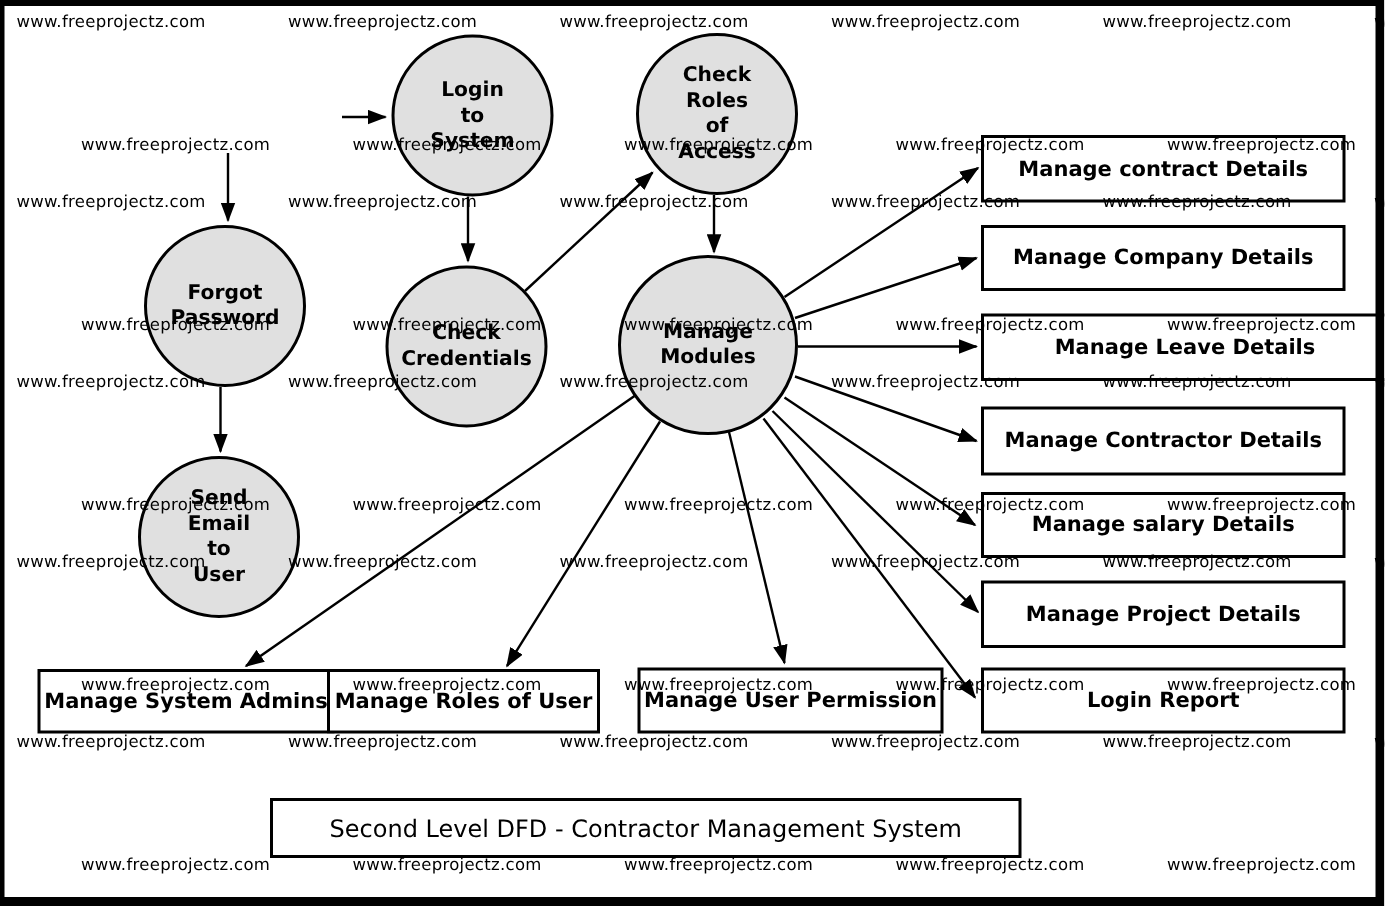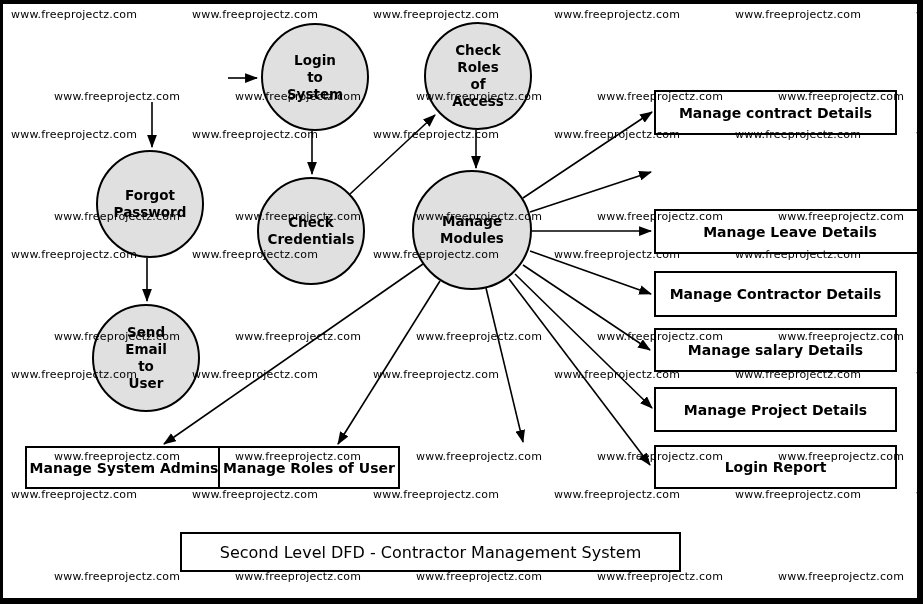--- a/index.html
+++ b/index.html
@@ -73,40 +73,46 @@
       </div>
       <div class="process" style="left: 92px; top: 304px; width: 108px; height: 108px;">
         <span class="lbl">Send
 Email
 to
 User</span>
       </div>
       <div class="entity" style="left: 654px; top: 90px; width: 243px; height: 45px;">
         <span class="lbl">Manage contract Details</span>
       </div>
+      <div class="entity" style="left: 654px; top: 150px; width: 243px; height: 44px;">
+        <span class="lbl">Manage Company Details</span>
+      </div>
       <div class="entity" style="left: 654px; top: 209px; width: 272px; height: 45px;">
         <span class="lbl">Manage Leave Details</span>
       </div>
       <div class="entity" style="left: 654px; top: 271px; width: 243px; height: 46px;">
         <span class="lbl">Manage Contractor Details</span>
       </div>
       <div class="entity" style="left: 654px; top: 328px; width: 243px; height: 44px;">
         <span class="lbl">Manage salary Details</span>
       </div>
       <div class="entity" style="left: 654px; top: 387px; width: 243px; height: 45px; align-items: center;">
         <span class="lbl">Manage Project Details</span>
       </div>
       <div class="entity" style="left: 654px; top: 445px; width: 243px; height: 44px;">
         <span class="lbl">Login Report</span>
       </div>
       <div class="entity" style="left: 25px; top: 446px; width: 198px; height: 43px;">
         <span class="lbl">Manage System Admins</span>
       </div>
       <div class="entity" style="left: 218px; top: 446px; width: 182px; height: 43px;">
         <span class="lbl">Manage Roles of User</span>
+      </div>
+      <div class="entity" style="left: 425px; top: 445px; width: 204px; height: 44px;">
+        <span class="lbl">Manage User Permission</span>
       </div>
     </div>
 
   <svg id="arrow-layer" width="923" height="604" viewBox="0 0 923 604">
     <defs>
       <marker id="ah" viewBox="0 0 12 9" refX="11" refY="4.5" markerWidth="13" markerHeight="10" orient="auto" markerUnits="userSpaceOnUse">
         <path d="M0,0 L12,4.5 L0,9 Z" fill="#000"></path>
       </marker>
     </defs>
     <g id="flow-lines">

